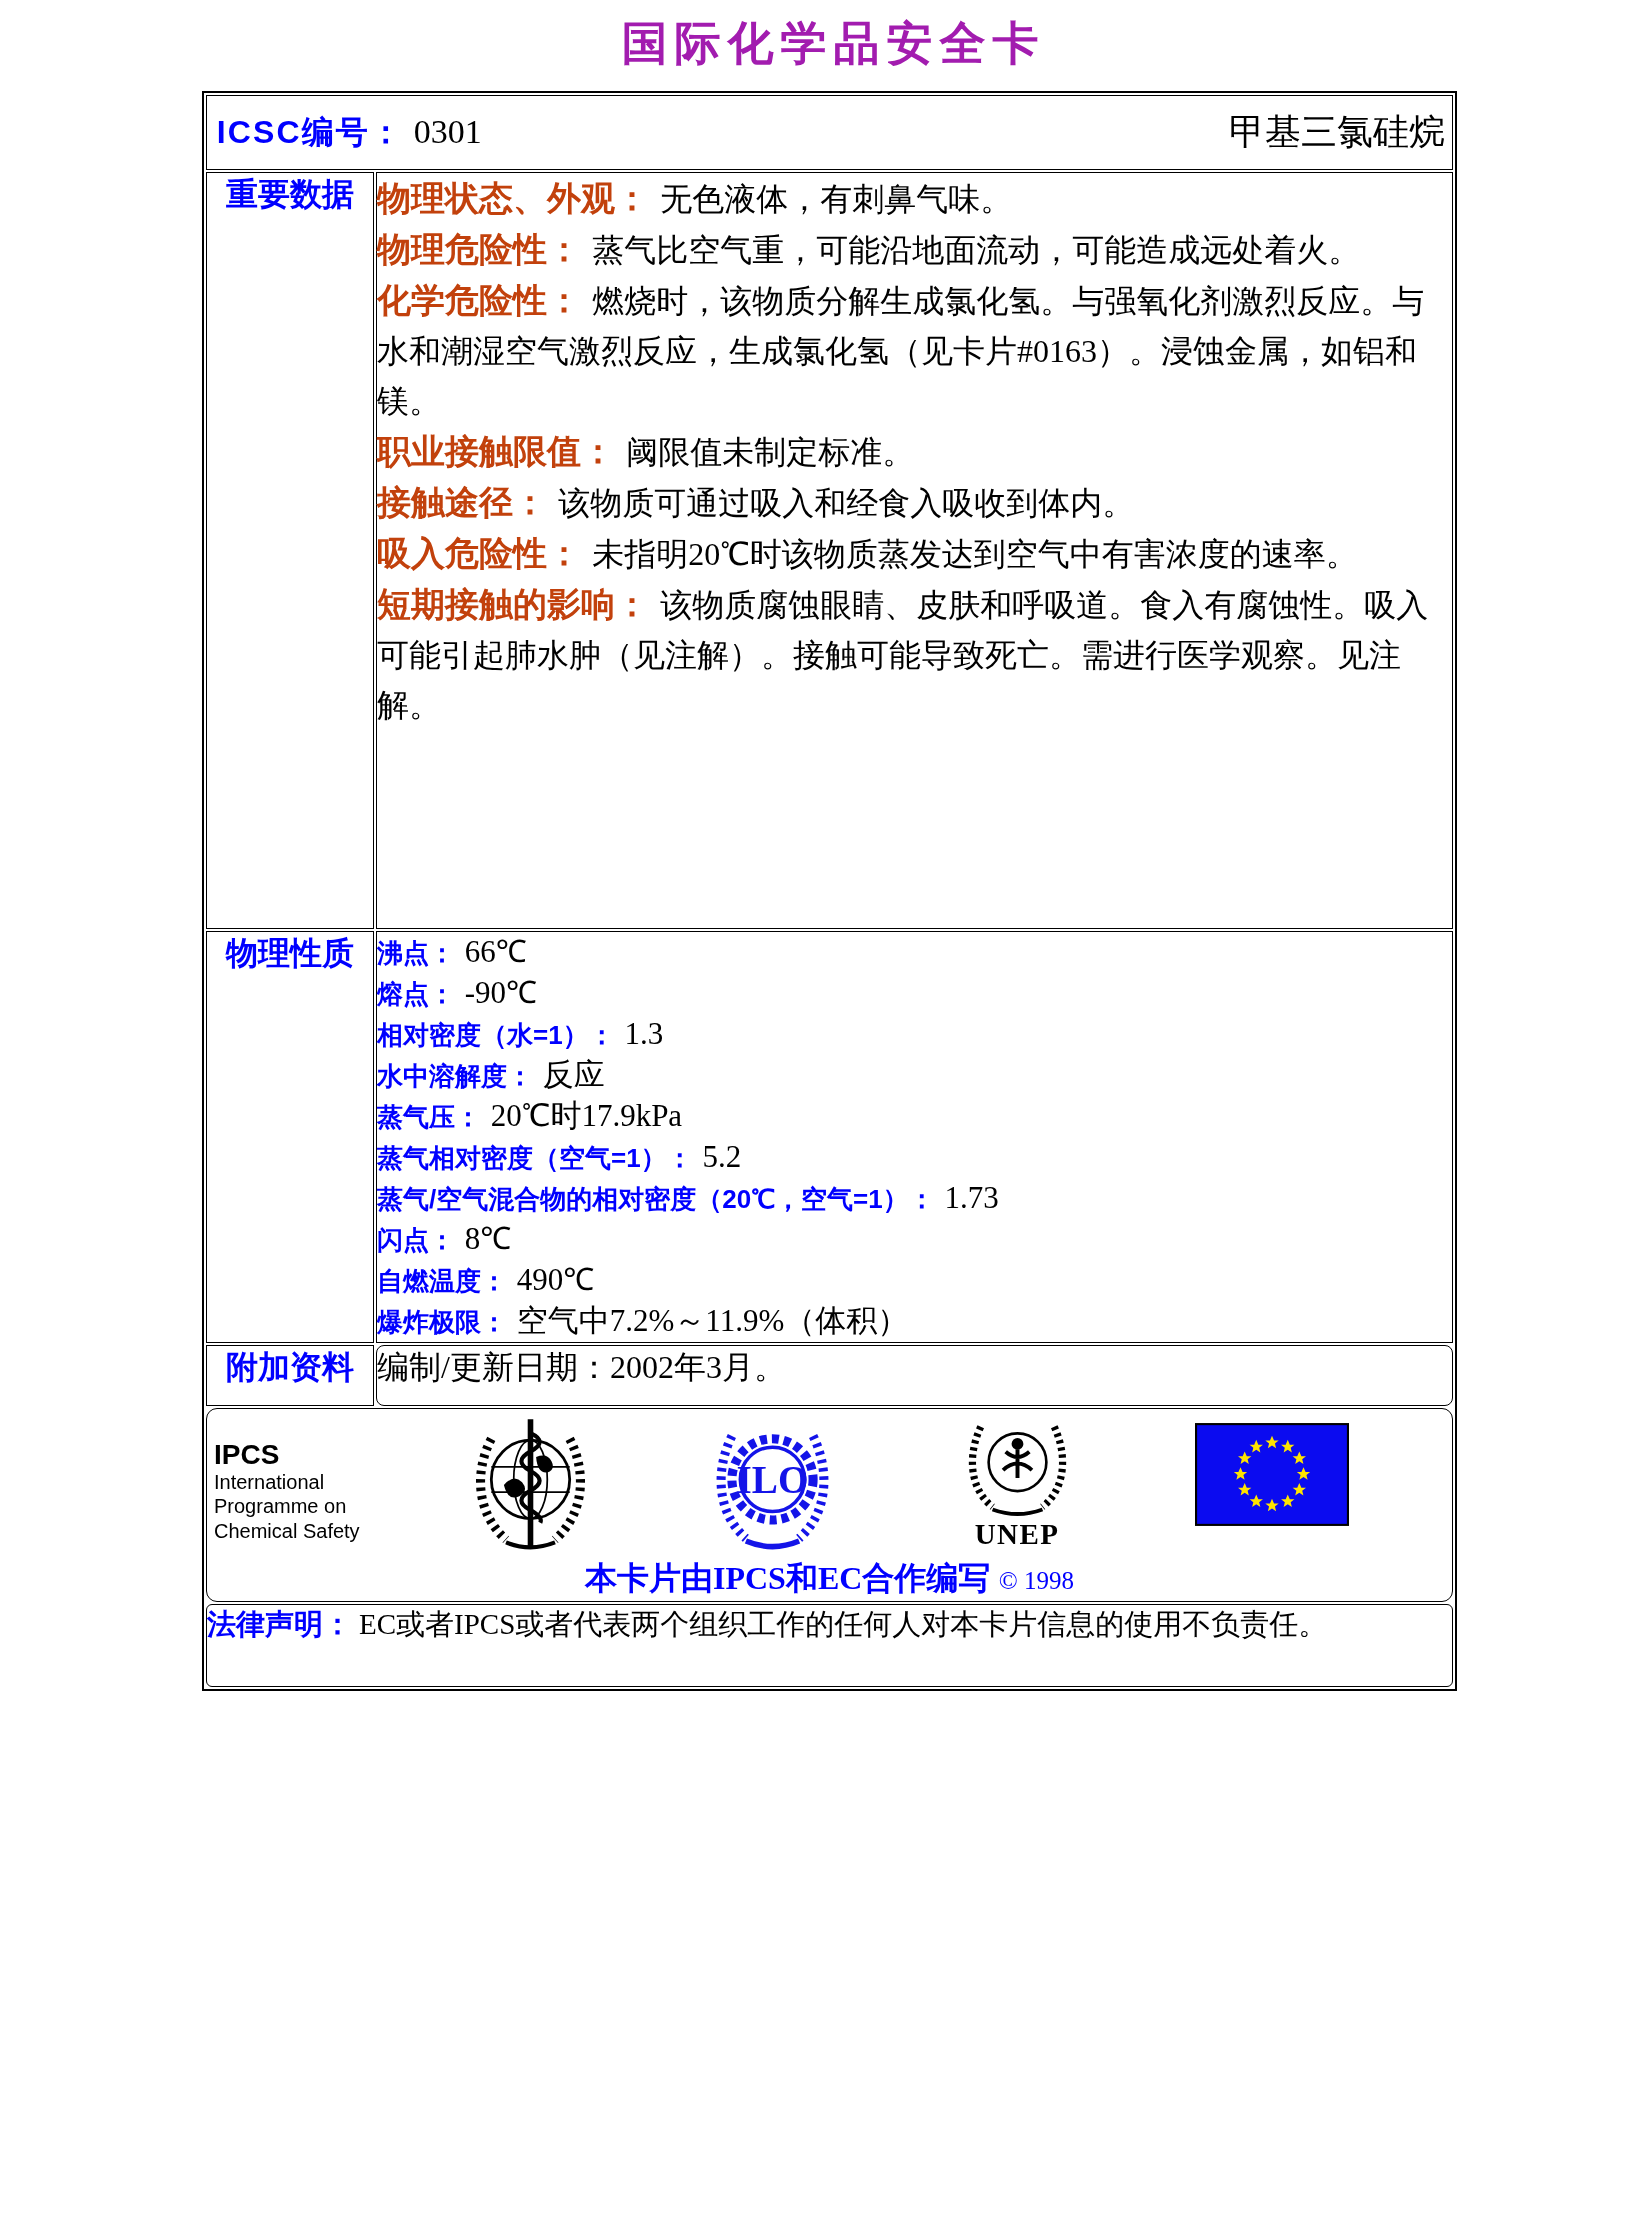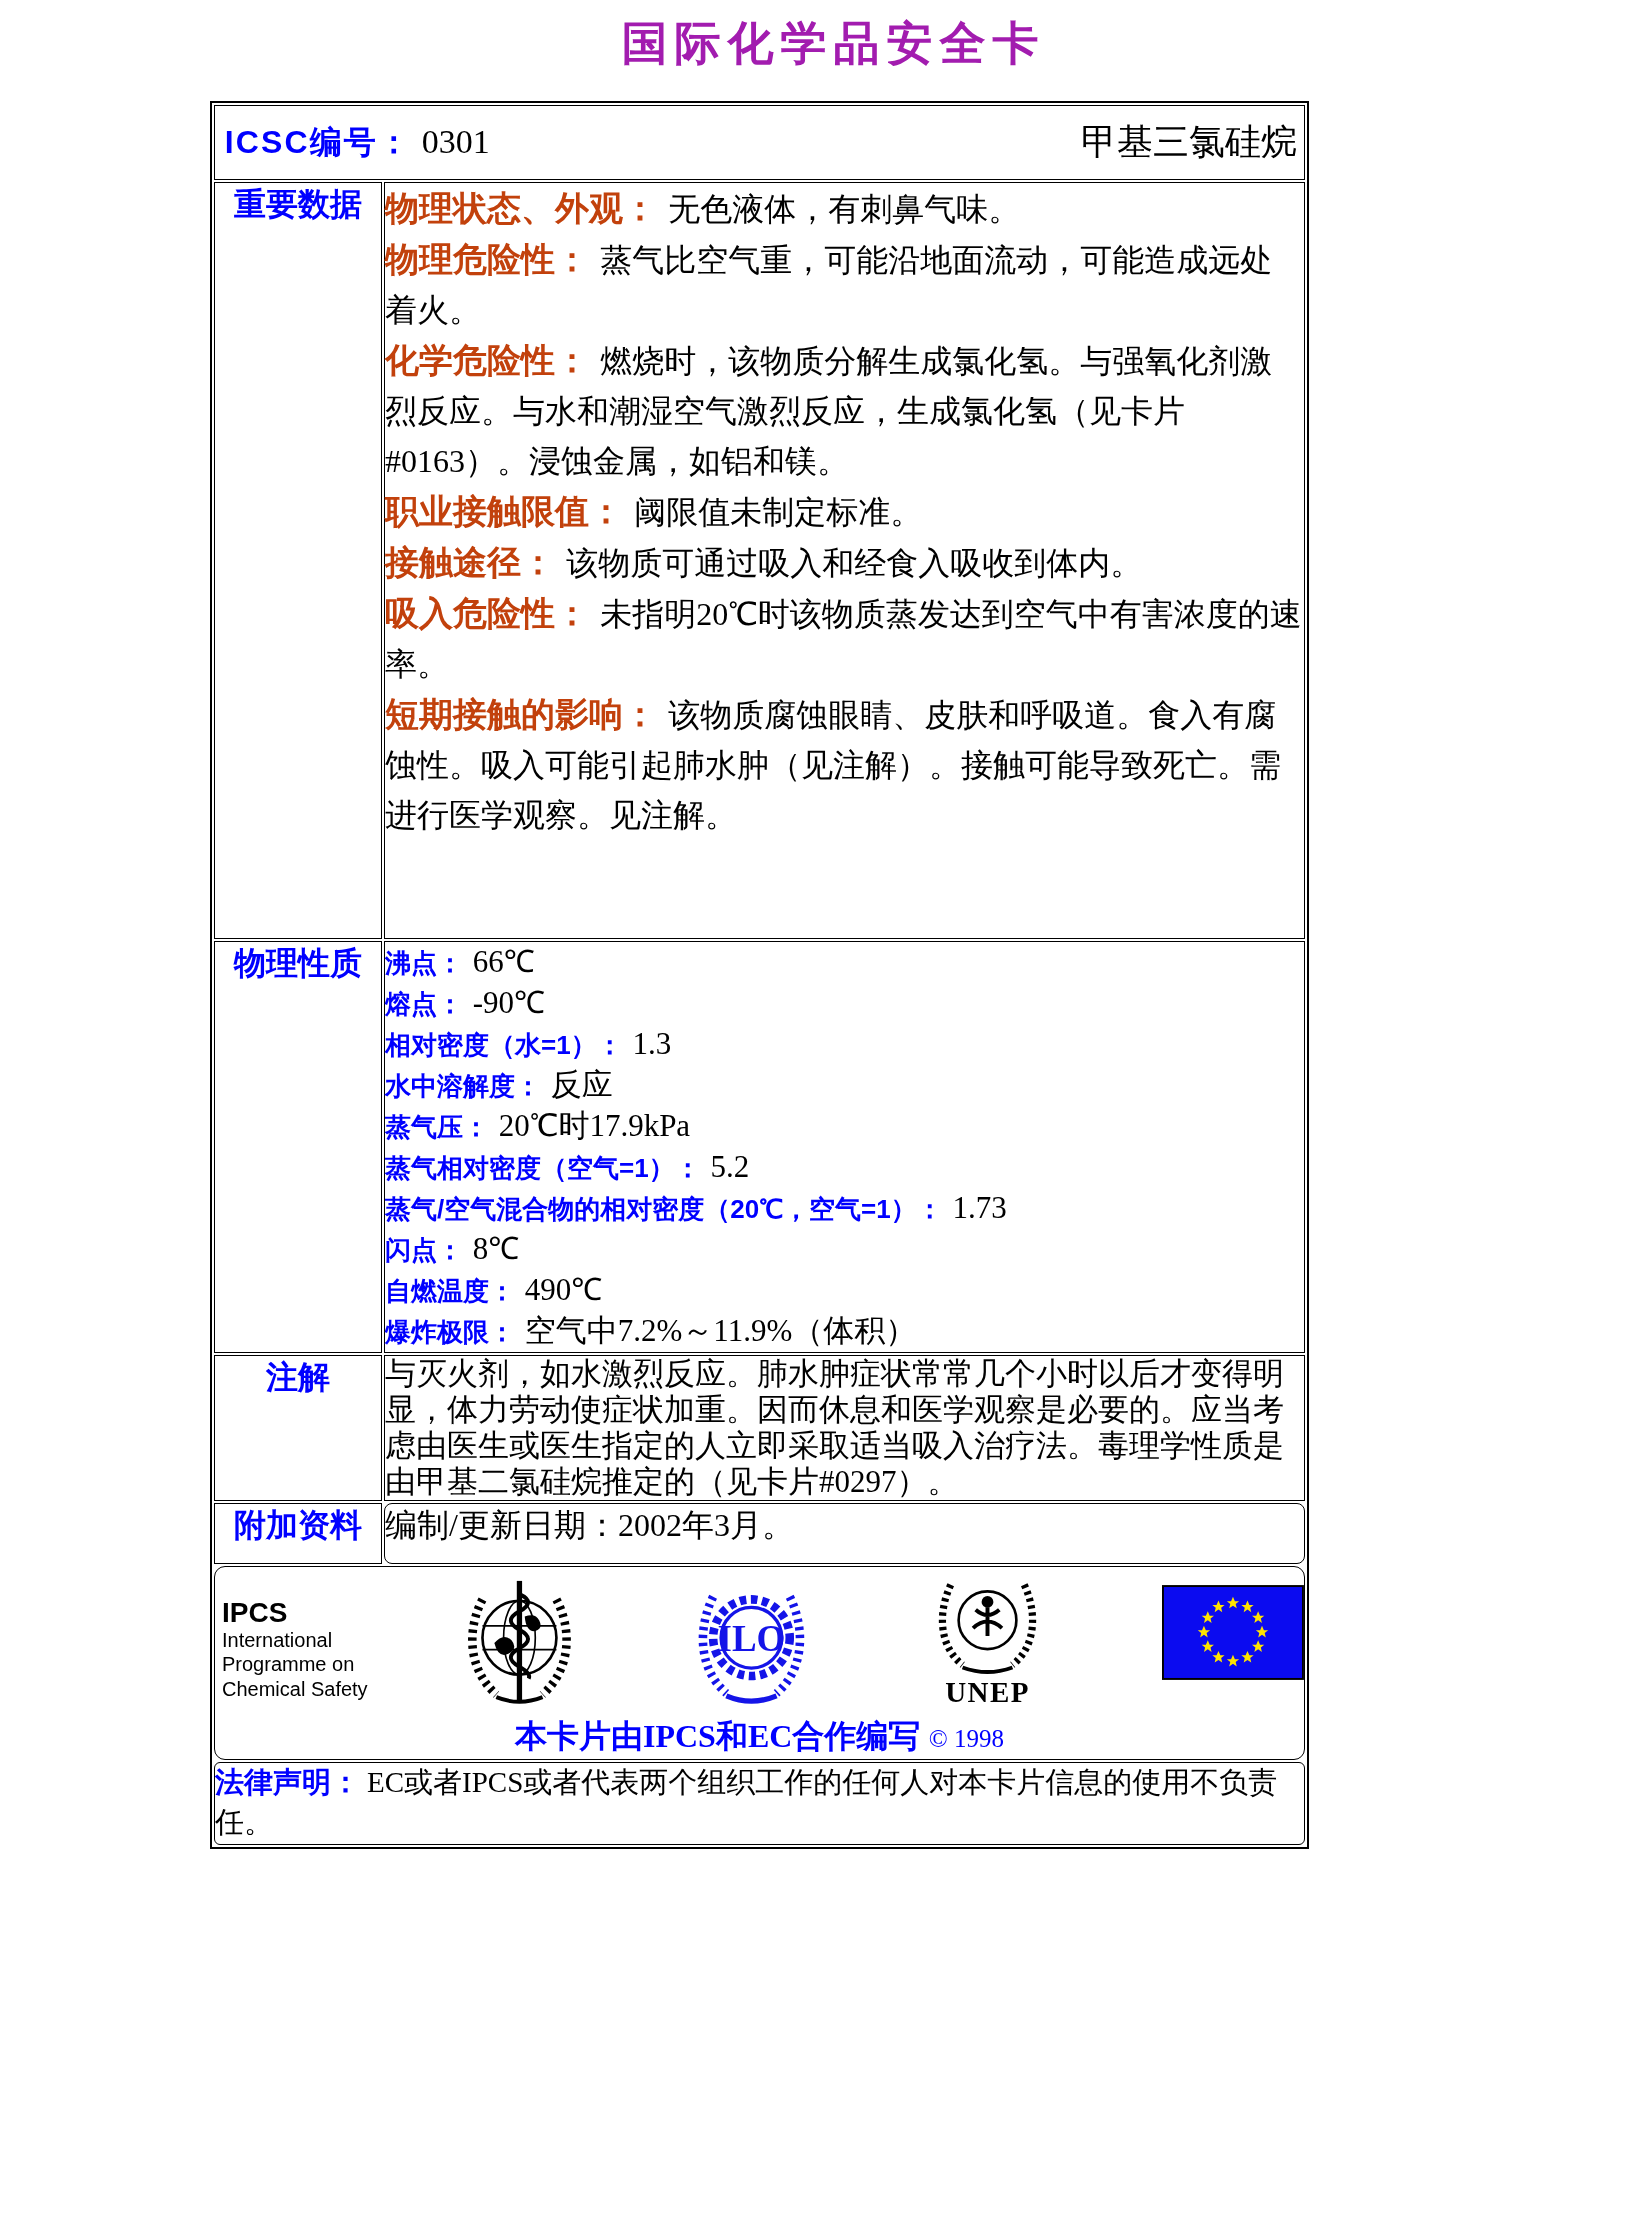--- a/index.html
+++ b/index.html
@@ -1,23 +1,23 @@
 <!DOCTYPE html>
 <html style="font-size:11.2px"><head>
 <meta charset="utf-8">
 <style>
   html,body{margin:0;padding:0;background:#fff;}
   .page{position:relative;width:1647px;height:2216px;background:#fff;overflow:hidden;
         font-family:"Liberation Serif",serif;color:#000;}
   .title{position:absolute;top:12.6px;left:206px;width:1255px;text-align:center;
          color:#a21caf;font-family:"Liberation Sans",sans-serif;font-weight:bold;
          font-size:46px;letter-spacing:7px;}
-  table.card{position:absolute;left:210px;top:91px;width:1099px;
+  table.card{position:absolute;left:202px;top:91px;width:1255px;
          border:2.8px solid #000;border-collapse:separate;border-spacing:2.8px;
-         table-layout:fixed;background:#fff;margin-top:10px;}
+         table-layout:fixed;background:#fff;}
   table.card td{border:1.4px solid #000;vertical-align:top;background:#fff;padding:0;}
   td.sec-label{text-align:center;vertical-align:middle;color:#0000ff;
          font-family:"Liberation Sans",sans-serif;font-weight:bold;font-size:32px;}
   
   .hdr-cell{height:73px;}
   .hdr-flex{display:flex;justify-content:space-between;align-items:center;
          height:100%;padding:0 7px 0 9.8px;}
   .hdr-left .lbl{color:#0000ff;font-family:"Liberation Sans",sans-serif;font-weight:bold;
          font-size:32px;letter-spacing:2.1px;}
   .hdr-left .num{font-size:34px;margin-left:9.8px;}
@@ -105,24 +105,20 @@
         <div class="phy-item"><span class="lbl">蒸气压：</span><span class="val">20℃时17.9kPa</span></div>
         <div class="phy-item"><span class="lbl">蒸气相对密度（空气=1）：</span><span class="val">5.2</span></div>
         <div class="phy-item"><span class="lbl">蒸气/空气混合物的相对密度（20℃，空气=1）：</span><span class="val">1.73</span></div>
         <div class="phy-item"><span class="lbl">闪点：</span><span class="val">8℃</span></div>
         <div class="phy-item"><span class="lbl">自燃温度：</span><span class="val">490℃</span></div>
         <div class="phy-item"><span class="lbl">爆炸极限：</span><span class="val">空气中7.2%～11.9%（体积）</span></div>
       </td>
     </tr>
 
 
-    <tr>
-      <td class="sec-label">注解</td>
-      <td class="notes-cell">与灭火剂，如水激烈反应。肺水肿症状常常几个小时以后才变得明显，体力劳动使症状加重。因而休息和医学观察是必要的。应当考虑由医生或医生指定的人立即采取适当吸入治疗法。毒理学性质是由甲基二氯硅烷推定的（见卡片#0297）。</td>
-    </tr>
 
     <tr>
       <td class="sec-label addl-label">附加资料</td>
       <td class="addl-cell">编制/更新日期：2002年3月。</td>
     </tr>
 
     <tr>
       <td colspan="2" class="logos-cell">
         <div class="logos-row">
           <div class="ipcs-block">

